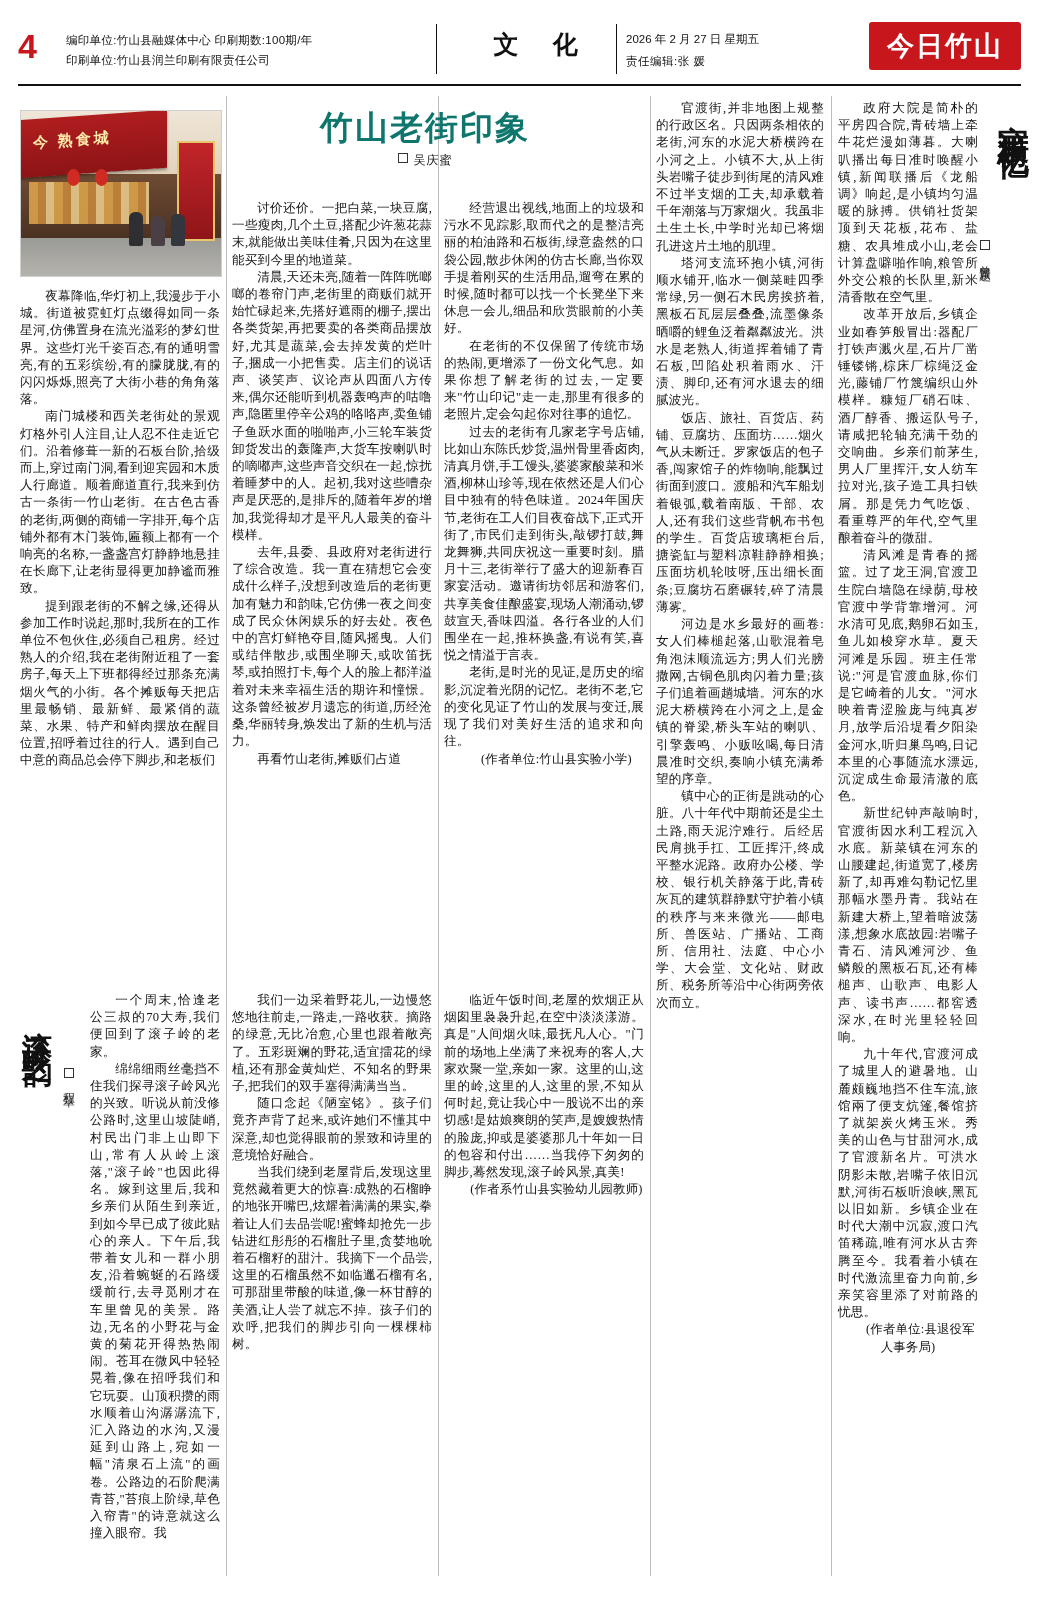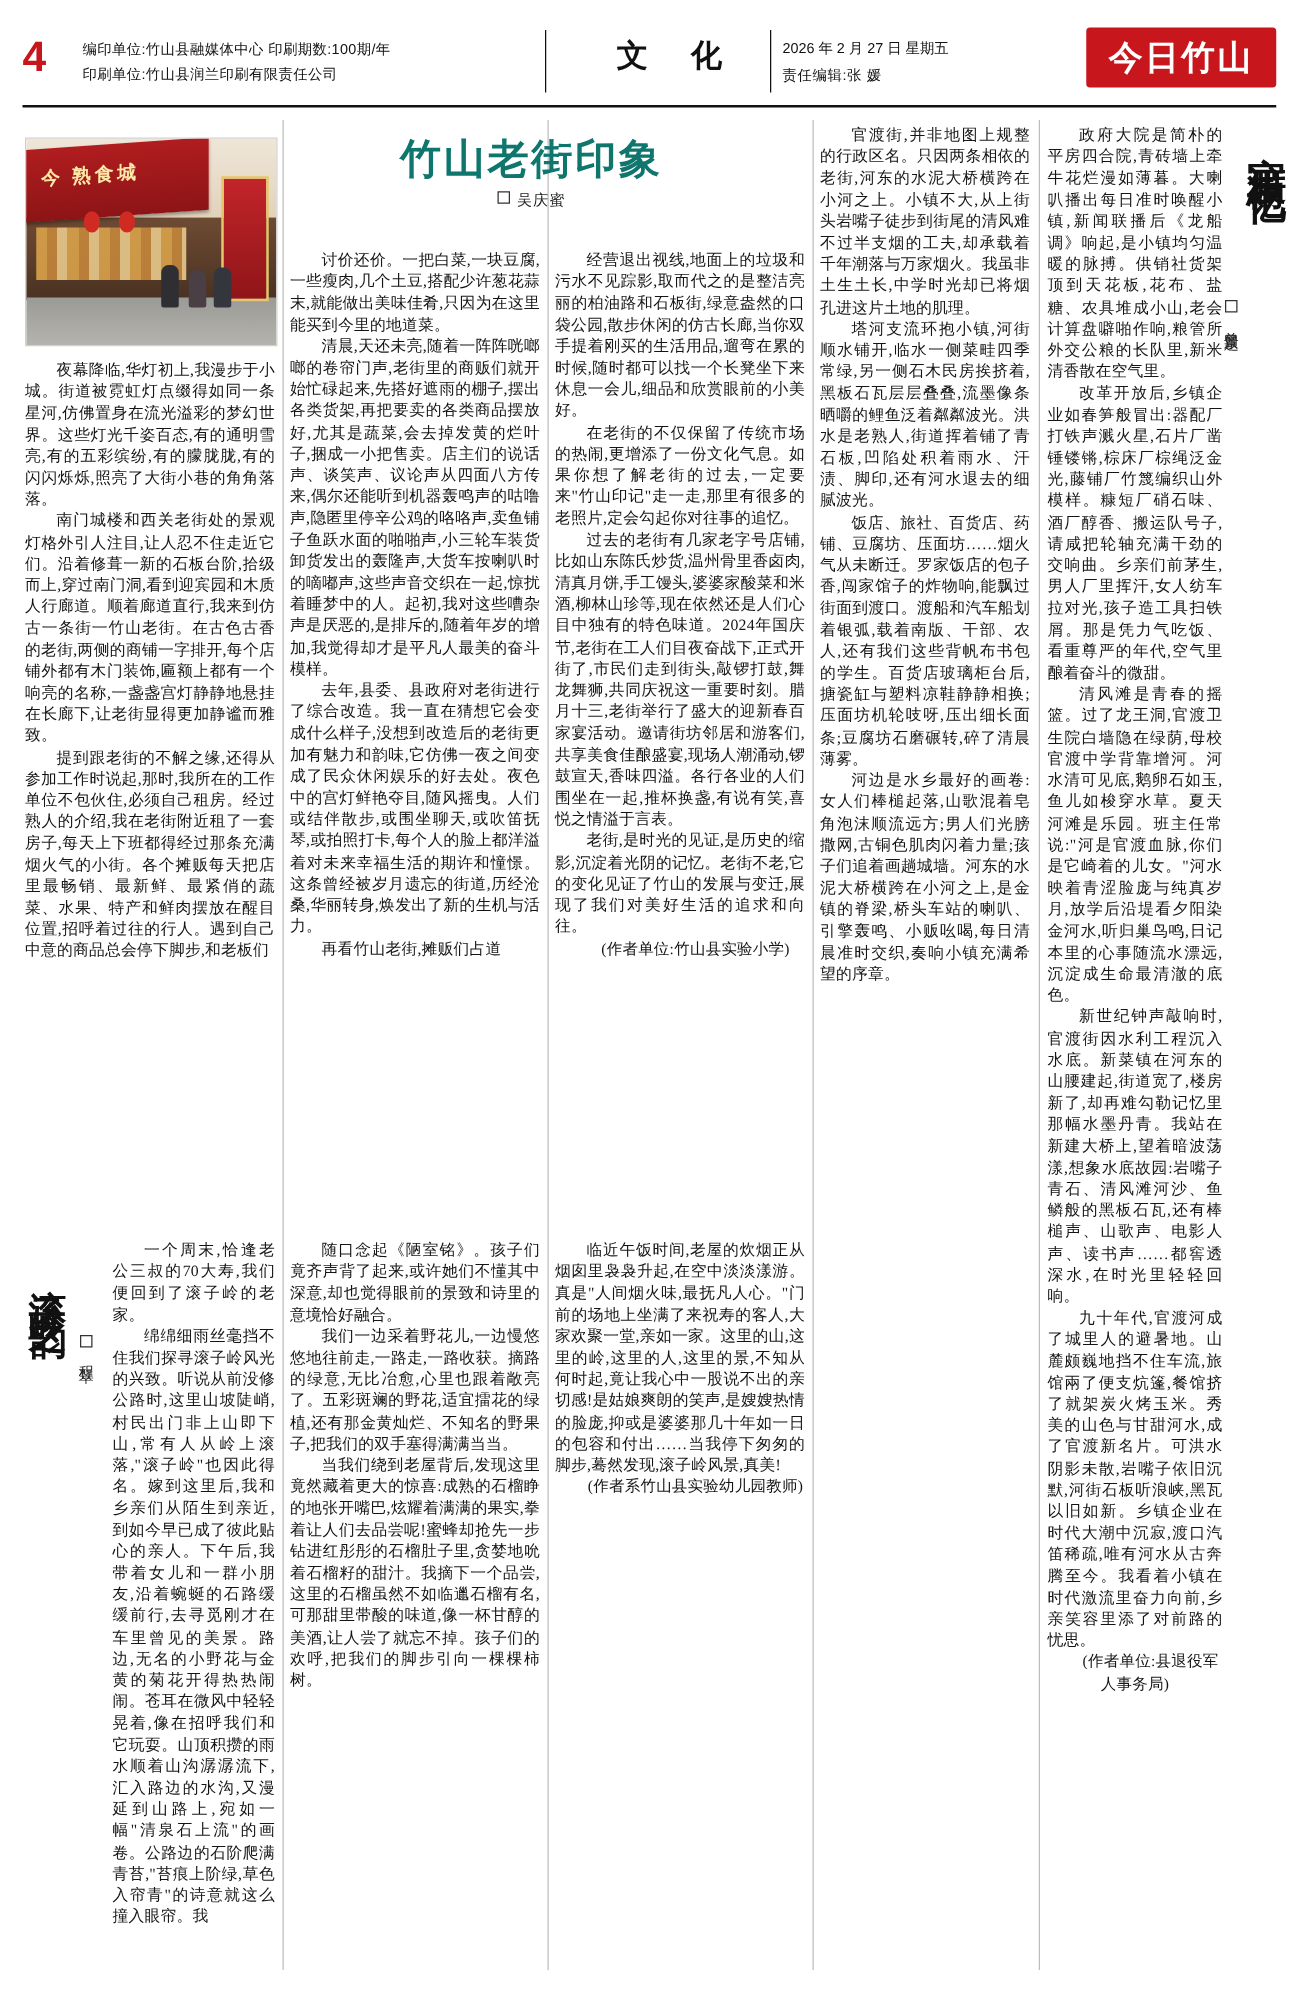--- a/index.html
+++ b/index.html
@@ -348,20 +348,21 @@
   <div class="vhead vhead-guandu">官渡街记忆</div>
   <div class="vbyline vbyline-guandu">
     <span class="sq"></span><span>曾景题</span>
   </div>
 
   <div class="blk body-text" style="left:656px; top:100px; width:168px; height:1475px;">
     <p>官渡街,并非地图上规整的行政区名。只因两条相依的老街,河东的水泥大桥横跨在小河之上。小镇不大,从上街头岩嘴子徒步到街尾的清风难不过半支烟的工夫,却承载着千年潮落与万家烟火。我虽非土生土长,中学时光却已将烟孔进这片土地的肌理。</p>
     <p>塔河支流环抱小镇,河街顺水铺开,临水一侧菜畦四季常绿,另一侧石木民房挨挤着,黑板石瓦层层叠叠,流墨像条晒嚼的鲤鱼泛着粼粼波光。洪水是老熟人,街道挥着铺了青石板,凹陷处积着雨水、汗渍、脚印,还有河水退去的细腻波光。</p>
     <p>饭店、旅社、百货店、药铺、豆腐坊、压面坊……烟火气从未断迁。罗家饭店的包子香,闯家馆子的炸物响,能飘过街面到渡口。渡船和汽车船划着银弧,载着南版、干部、农人,还有我们这些背帆布书包的学生。百货店玻璃柜台后,搪瓷缸与塑料凉鞋静静相换;压面坊机轮吱呀,压出细长面条;豆腐坊石磨碾转,碎了清晨薄雾。</p>
     <p>河边是水乡最好的画卷:女人们棒槌起落,山歌混着皂角泡沫顺流远方;男人们光膀撒网,古铜色肌肉闪着力量;孩子们追着画趟城墙。河东的水泥大桥横跨在小河之上,是金镇的脊梁,桥头车站的喇叭、引擎轰鸣、小贩吆喝,每日清晨准时交织,奏响小镇充满希望的序章。</p>
+    <p>镇中心的正街是跳动的心脏。八十年代中期前还是尘土土路,雨天泥泞难行。后经居民肩挑手扛、工匠挥汗,终成平整水泥路。政府办公楼、学校、银行机关静落于此,青砖灰瓦的建筑群静默守护着小镇的秩序与来来微光——邮电所、兽医站、广播站、工商所、信用社、法庭、中心小学、大会堂、文化站、财政所、税务所等沿中心街两旁依次而立。</p>
   </div>
 
   <div class="blk body-text" style="left:838px; top:100px; width:140px; height:1475px;">
     <p>政府大院是简朴的平房四合院,青砖墙上牵牛花烂漫如薄暮。大喇叭播出每日准时唤醒小镇,新闻联播后《龙船调》响起,是小镇均匀温暖的脉搏。供销社货架顶到天花板,花布、盐糖、农具堆成小山,老会计算盘噼啪作响,粮管所外交公粮的长队里,新米清香散在空气里。</p>
     <p>改革开放后,乡镇企业如春笋般冒出:器配厂打铁声溅火星,石片厂凿锤镂锵,棕床厂棕绳泛金光,藤铺厂竹篾编织山外模样。糠短厂硝石味、酒厂醇香、搬运队号子,请咸把轮轴充满干劲的交响曲。乡亲们前茅生,男人厂里挥汗,女人纺车拉对光,孩子造工具扫铁屑。那是凭力气吃饭、看重尊严的年代,空气里酿着奋斗的微甜。</p>
     <p>清风滩是青春的摇篮。过了龙王洞,官渡卫生院白墙隐在绿荫,母校官渡中学背靠增河。河水清可见底,鹅卵石如玉,鱼儿如梭穿水草。夏天河滩是乐园。班主任常说:"河是官渡血脉,你们是它崎着的儿女。"河水映着青涩脸庞与纯真岁月,放学后沿堤看夕阳染金河水,听归巢鸟鸣,日记本里的心事随流水漂远,沉淀成生命最清澈的底色。</p>
     <p>新世纪钟声敲响时,官渡街因水利工程沉入水底。新菜镇在河东的山腰建起,街道宽了,楼房新了,却再难勾勒记忆里那幅水墨丹青。我站在新建大桥上,望着暗波荡漾,想象水底故园:岩嘴子青石、清风滩河沙、鱼鳞般的黑板石瓦,还有棒槌声、山歌声、电影人声、读书声……都窖透深水,在时光里轻轻回响。</p>
     <p>九十年代,官渡河成了城里人的避暑地。山麓颇巍地挡不住车流,旅馆兩了便支炕篷,餐馆挤了就架炭火烤玉米。秀美的山色与甘甜河水,成了官渡新名片。可洪水阴影未散,岩嘴子依旧沉默,河街石板听浪峡,黑瓦以旧如新。乡镇企业在时代大潮中沉寂,渡口汽笛稀疏,唯有河水从古奔腾至今。我看着小镇在时代激流里奋力向前,乡亲笑容里添了对前路的忧思。</p>
     <p class="sig">(作者单位:县退役军人事务局)</p>
   </div>
@@ -370,22 +371,22 @@
   <div class="vbyline vbyline-gunzi">
     <span class="sq"></span><span>程翠</span>
   </div>
 
   <div class="blk body-text" style="left:90px; top:992px; width:130px; height:585px;">
     <p>一个周末,恰逢老公三叔的70大寿,我们便回到了滚子岭的老家。</p>
     <p>绵绵细雨丝毫挡不住我们探寻滚子岭风光的兴致。听说从前没修公路时,这里山坡陡峭,村民出门非上山即下山,常有人从岭上滚落,"滚子岭"也因此得名。嫁到这里后,我和乡亲们从陌生到亲近,到如今早已成了彼此贴心的亲人。下午后,我带着女儿和一群小朋友,沿着蜿蜒的石路缓缓前行,去寻觅刚才在车里曾见的美景。路边,无名的小野花与金黄的菊花开得热热闹闹。苍耳在微风中轻轻晃着,像在招呼我们和它玩耍。山顶积攒的雨水顺着山沟潺潺流下,汇入路边的水沟,又漫延到山路上,宛如一幅"清泉石上流"的画卷。公路边的石阶爬满青苔,"苔痕上阶绿,草色入帘青"的诗意就这么撞入眼帘。我</p>
   </div>
 
   <div class="blk body-text" style="left:232px; top:992px; width:200px; height:585px;">
+    <p>我们一边采着野花儿,一边慢悠悠地往前走,一路走,一路收获。摘路的绿意,无比冶愈,心里也跟着敞亮了。五彩斑斓的野花,适宜擂花的绿植,还有那金黄灿烂、不知名的野果子,把我们的双手塞得满满当当。</p>
     <p>随口念起《陋室铭》。孩子们竟齐声背了起来,或许她们不懂其中深意,却也觉得眼前的景致和诗里的意境恰好融合。</p>
-    <p>我们一边采着野花儿,一边慢悠悠地往前走,一路走,一路收获。摘路的绿意,无比冶愈,心里也跟着敞亮了。五彩斑斓的野花,适宜擂花的绿植,还有那金黄灿烂、不知名的野果子,把我们的双手塞得满满当当。</p>
     <p>当我们绕到老屋背后,发现这里竟然藏着更大的惊喜:成熟的石榴睁的地张开嘴巴,炫耀着满满的果实,拳着让人们去品尝呢!蜜蜂却抢先一步钻进红彤彤的石榴肚子里,贪婪地吮着石榴籽的甜汁。我摘下一个品尝,这里的石榴虽然不如临邋石榴有名,可那甜里带酸的味道,像一杯甘醇的美酒,让人尝了就忘不掉。孩子们的欢呼,把我们的脚步引向一棵棵柿树。</p>
   </div>
 
   <div class="blk body-text" style="left:444px; top:992px; width:200px; height:585px;">
     <p>临近午饭时间,老屋的炊烟正从烟囱里袅袅升起,在空中淡淡漾游。真是"人间烟火味,最抚凡人心。"门前的场地上坐满了来祝寿的客人,大家欢聚一堂,亲如一家。这里的山,这里的岭,这里的人,这里的景,不知从何时起,竟让我心中一股说不出的亲切感!是姑娘爽朗的笑声,是嫂嫂热情的脸庞,抑或是婆婆那几十年如一日的包容和付出……当我停下匆匆的脚步,蓦然发现,滚子岭风景,真美!</p>
     <p class="sig">(作者系竹山县实验幼儿园教师)</p>
   </div>
 
 </div>
 

